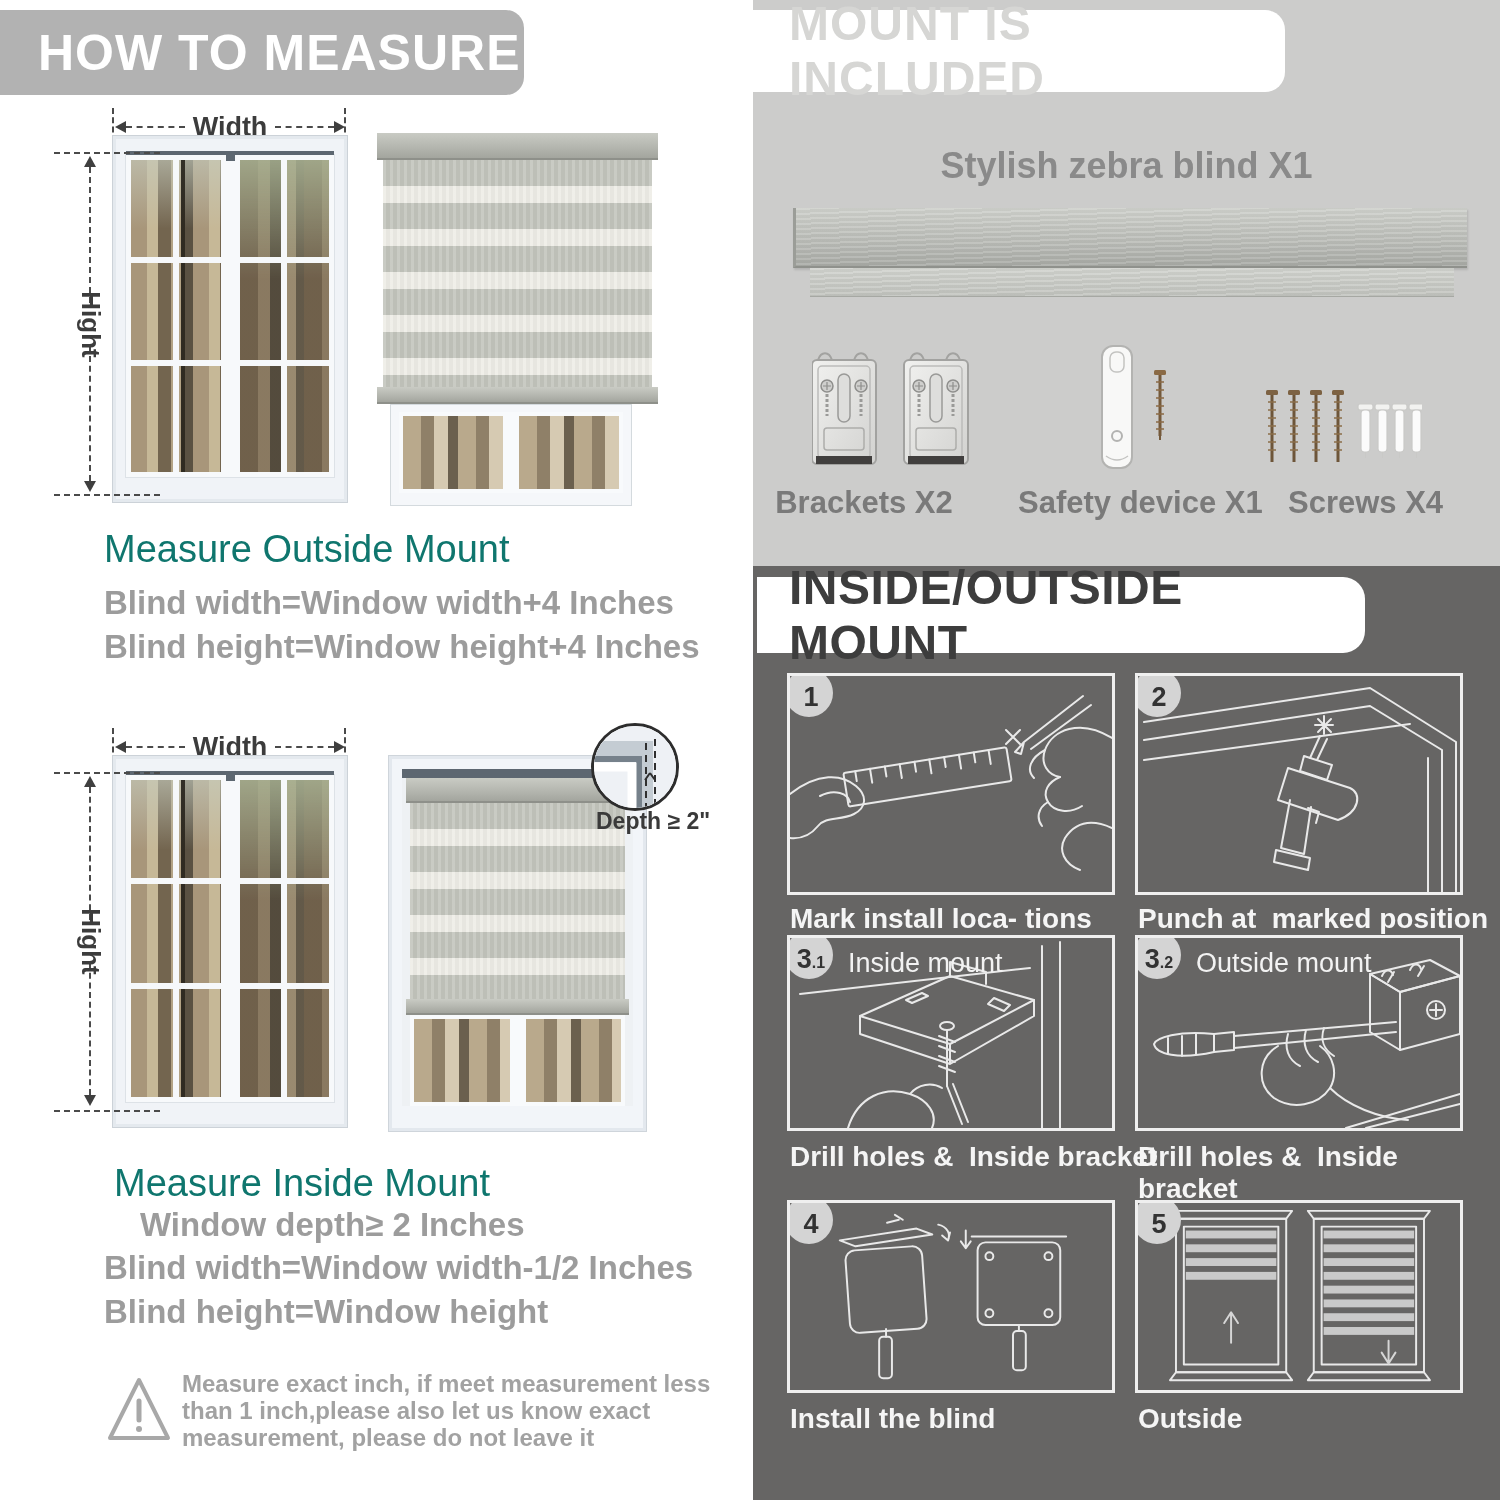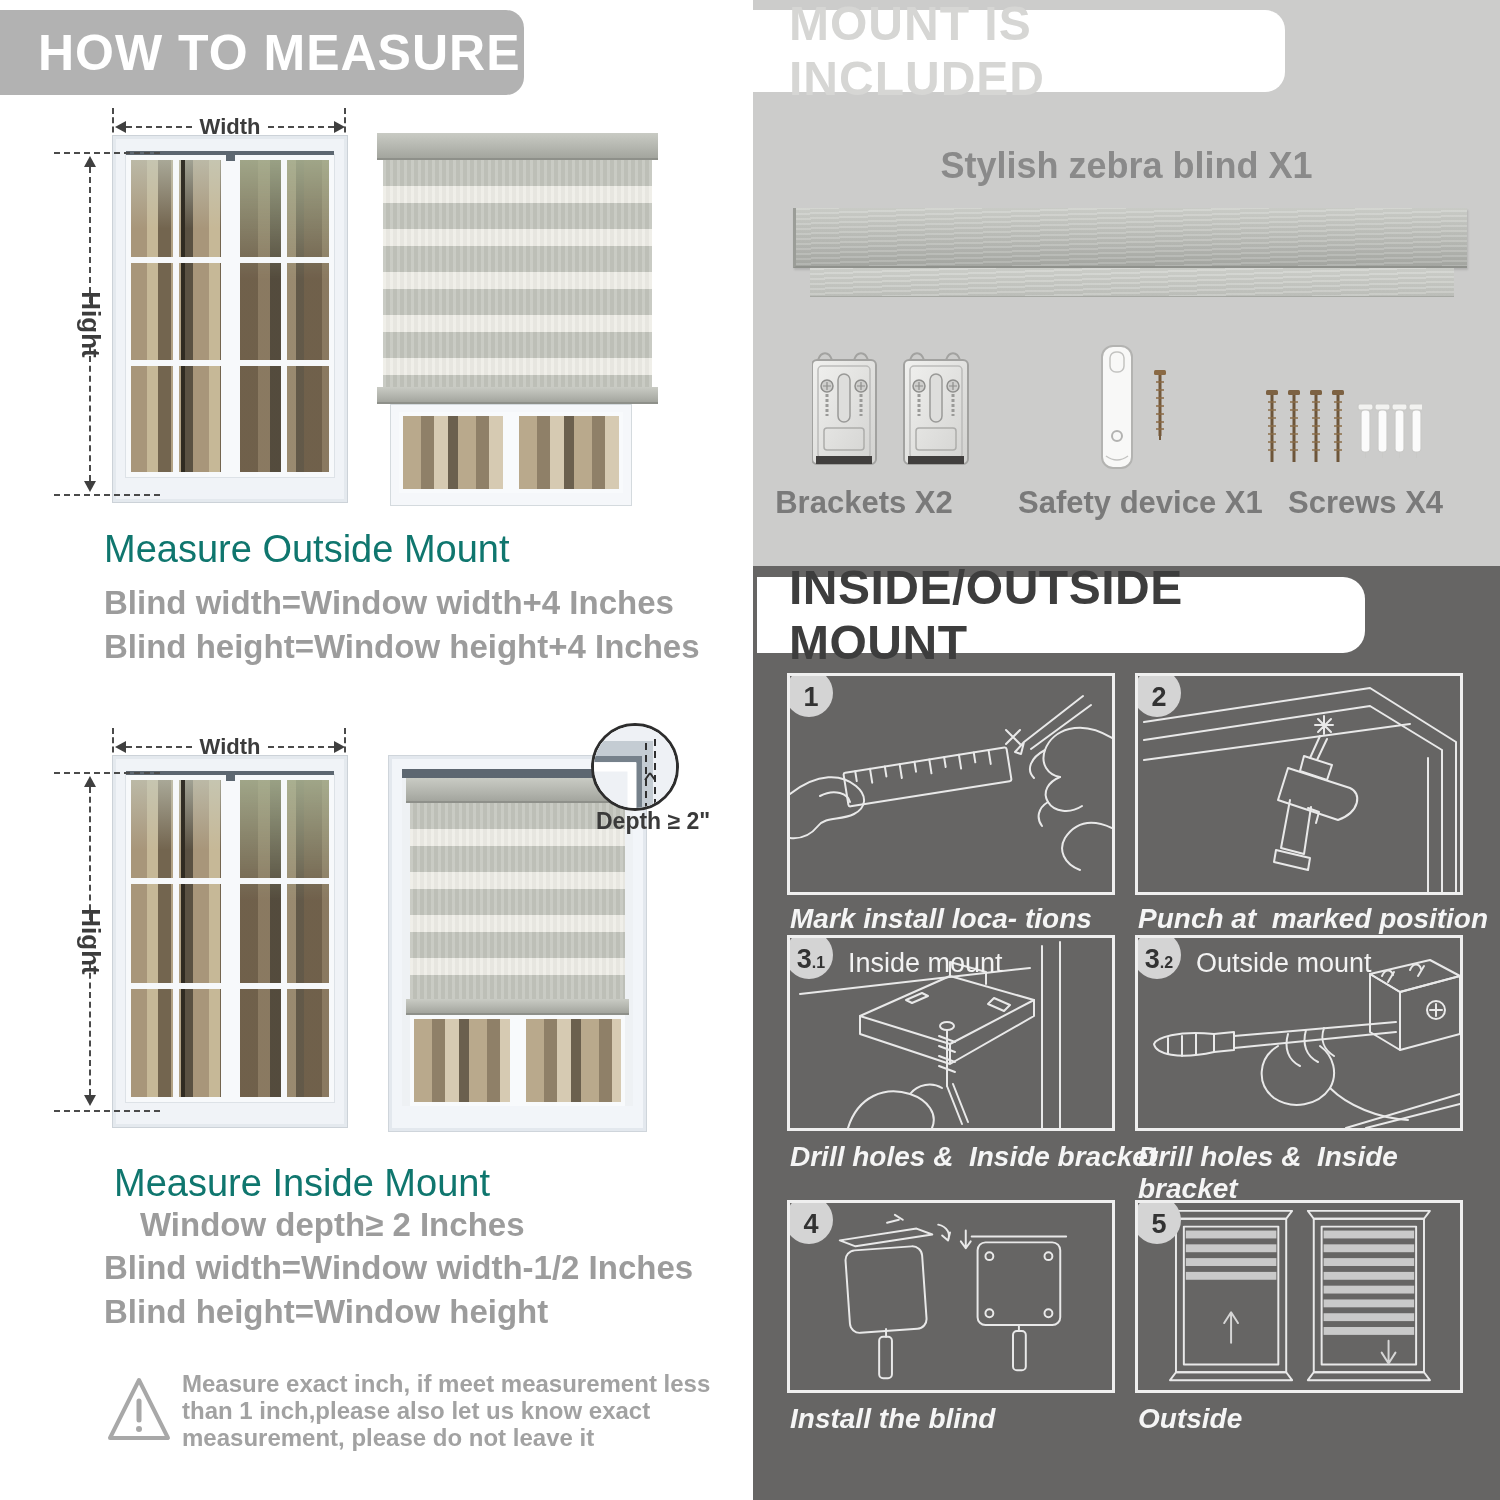--- a/index.html
+++ b/index.html
@@ -27,21 +27,21 @@
   .hdr-mount {
     left: 757px; top: 577px; width: 608px; height: 76px;
     background: #ffffff; border-radius: 0 22px 22px 0;
     display: flex; align-items: center; padding-left: 32px;
     color: #3d3d3d; font-size: 48px; font-weight: bold; letter-spacing: 0.5px;
   }
 
   
   .dimw { display: flex; align-items: center; }
   .dash { flex: 1; height: 0; border-top: 2px dashed #4a4a4a; }
-  .dim-label { font-size: 22px; font-weight: bold; color: #3c3c3c; padding: 0 8px; white-space: nowrap; }
+  .dim-label { font-size: 27px; font-weight: bold; color: #3c3c3c; padding: 0 8px; white-space: nowrap; }
   .arr { width: 0; height: 0; flex: none; }
   .arr.l { border-top: 6px solid transparent; border-bottom: 6px solid transparent; border-right: 11px solid #3f3f3f; }
   .arr.r { border-top: 6px solid transparent; border-bottom: 6px solid transparent; border-left: 11px solid #3f3f3f; }
   .arr.u { border-left: 6px solid transparent; border-right: 6px solid transparent; border-bottom: 11px solid #3f3f3f; }
   .arr.d { border-left: 6px solid transparent; border-right: 6px solid transparent; border-top: 11px solid #3f3f3f; }
   .dimv { display: flex; flex-direction: column; align-items: center; }
   .dashv { flex: 1; width: 0; border-left: 2px dashed #4a4a4a; }
   .vlabel { transform: rotate(90deg); font-size: 26px; font-weight: bold; color: #3c3c3c; padding: 6px 0; white-space: nowrap; }
   .tickv { width: 0; border-left: 2px dashed #4a4a4a; }
   .tickh { height: 0; border-top: 2px dashed #4a4a4a; }
@@ -105,21 +105,21 @@
   
   .step-box { border: 3px solid #efefef; overflow: hidden; background: #666564; }
   .badge {
     position: absolute; top: -7px; left: -5px; width: 48px; height: 48px;
     background: #d4d4d4; border-radius: 50%;
     display: flex; align-items: center; justify-content: center; padding-top: 8px; padding-left: 4px;
     color: #333333; font-size: 27px; font-weight: bold;
   }
   .badge .sub { font-size: 16px; font-weight: bold; margin-top: 8px; }
   .step-title { position: absolute; left: 58px; top: 10px; color: #f2f2f2; font-size: 27px; font-weight: normal; }
-  .caption { color: #f5f5f5; font-size: 28px; font-weight: bold; white-space: pre-wrap; font-style: italic; }
+  .caption { color: #f5f5f5; font-size: 28px; font-weight: bold; white-space: pre-wrap; }
   .stepsvg { position: absolute; left: 0; top: 0; width: 100%; height: 100%; }
   .lineart { stroke: #e9e9e9; stroke-width: 2; fill: none; stroke-linecap: round; stroke-linejoin: round; }
 </style>
 </head>
 <body>
 
 <div id="canvas">
 
   <div class="abs hdr-left">
     <span>HOW TO MEASURE</span>

